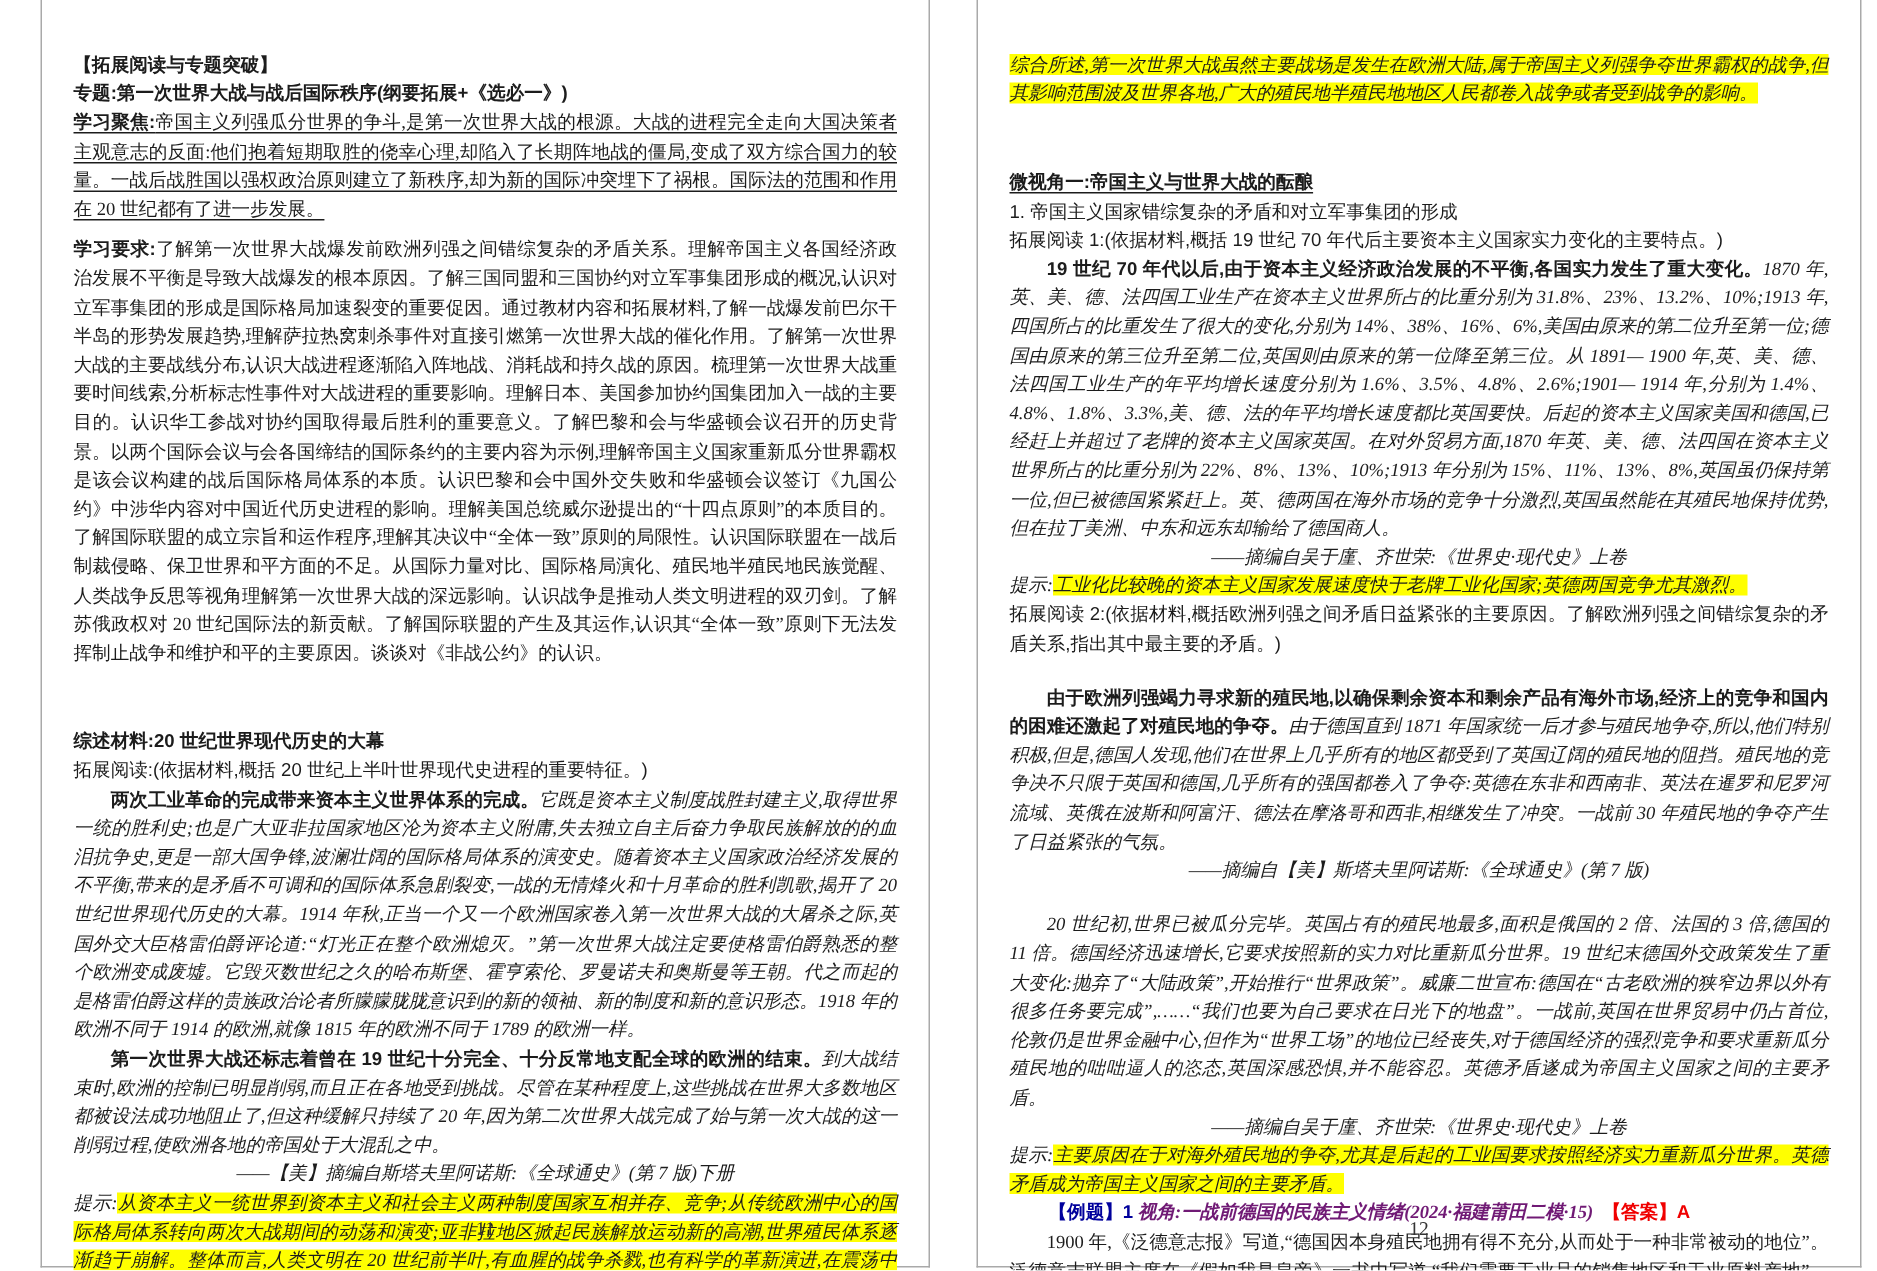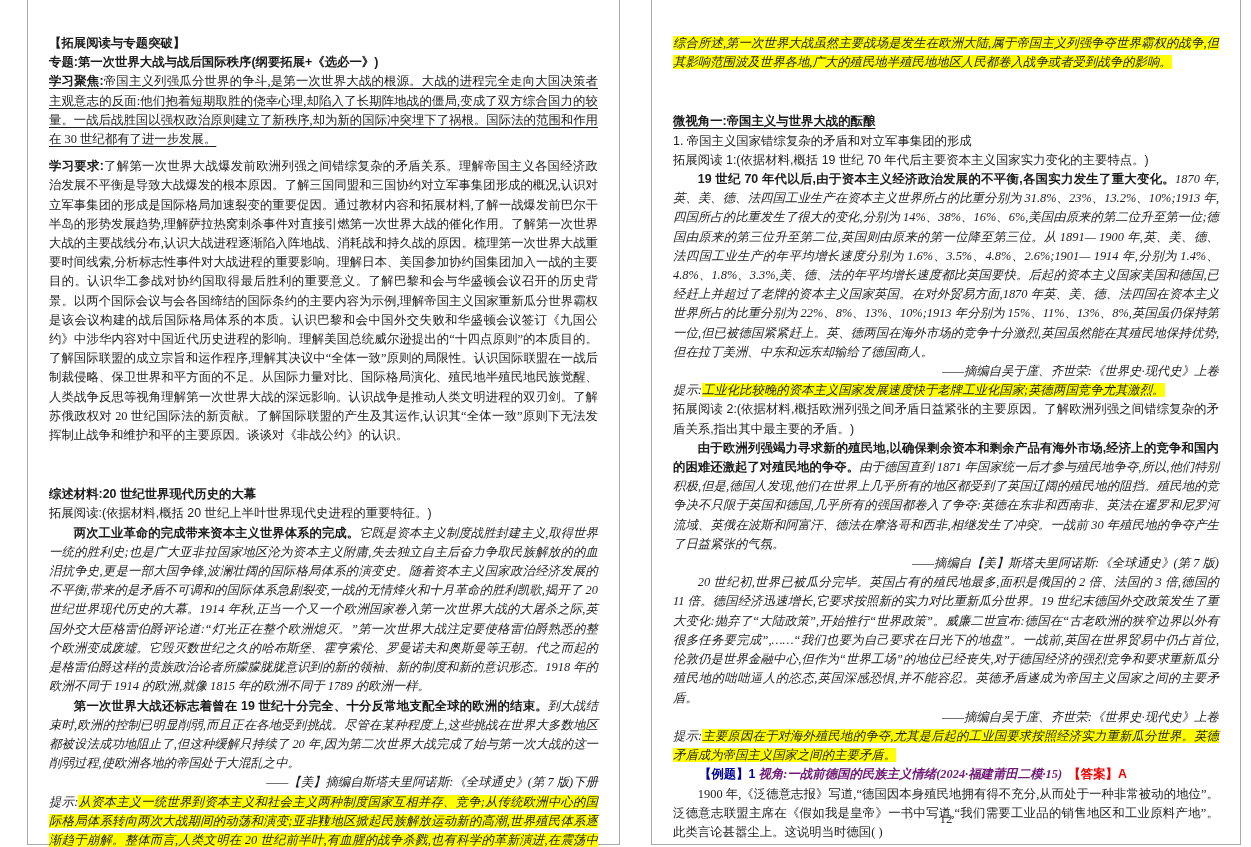--- a/index.html
+++ b/index.html
@@ -9,40 +9,40 @@
         border-left:1px solid #a9a9a9;border-right:1px solid #a9a9a9;border-bottom:1px solid #a9a9a9;
         padding:34px 21px 0 21px;font-size:12.4px;line-height:19.2px;text-align:justify;}
   .page-left{left:27px;width:593px;}
   .page-right{left:651px;width:590px;}
   .hei{font-family:"Liberation Sans","DejaVu Sans",sans-serif;}
   .b{font-weight:bold;}
   .kai{font-style:italic;}
   .u{text-decoration:underline;text-underline-offset:3px;}
   .hl{background:#ffff00;}
   .ind{text-indent:2em;}
-  .src{text-align:right;font-style:italic;}
+  .src{text-align:center;font-style:italic;}
   .gap-s{margin-top:8px;}
-  .gap-m{}
+  .gap-m{margin-top:17px;}
   .gap-l{margin-top:40px;}
   .blue-dark{color:#00009c;margin-left:26px;}
   .blue{color:#701a75;}
   .red{color:#f00000;}
   .pageno{position:absolute;bottom:16px;left:0;width:100%;text-align:center;
           font-size:13px;font-style:normal;color:#333;}
   p{margin:0;}
 </style>
 </head>
 <body>
 
 <div id="doc">
 
   <div class="page page-left">
     <p class="hei b">【拓展阅读与专题突破】</p>
     <p class="hei b">专题:第一次世界大战与战后国际秩序(纲要拓展+《选必一》)</p>
-    <p><span class="hei b u">学习聚焦:</span><span class="u">帝国主义列强瓜分世界的争斗,是第一次世界大战的根源。大战的进程完全走向大国决策者主观意志的反面:他们抱着短期取胜的侥幸心理,却陷入了长期阵地战的僵局,变成了双方综合国力的较量。一战后战胜国以强权政治原则建立了新秩序,却为新的国际冲突埋下了祸根。国际法的范围和作用在 30 世纪都有了进一步发展。</span></p>
+    <p><span class="hei b u">学习聚焦:</span><span class="u">帝国主义列强瓜分世界的争斗,是第一次世界大战的根源。大战的进程完全走向大国决策者主观意志的反面:他们抱着短期取胜的侥幸心理,却陷入了长期阵地战的僵局,变成了双方综合国力的较量。一战后战胜国以强权政治原则建立了新秩序,却为新的国际冲突埋下了祸根。国际法的范围和作用在 20 世纪都有了进一步发展。</span></p>
     <p class="gap-s"><span class="hei b">学习要求:</span><span>了解第一次世界大战爆发前欧洲列强之间错综复杂的矛盾关系。理解帝国主义各国经济政治发展不平衡是导致大战爆发的根本原因。了解三国同盟和三国协约对立军事集团形成的概况,认识对立军事集团的形成是国际格局加速裂变的重要促因。通过教材内容和拓展材料,了解一战爆发前巴尔干半岛的形势发展趋势,理解萨拉热窝刺杀事件对直接引燃第一次世界大战的催化作用。了解第一次世界大战的主要战线分布,认识大战进程逐渐陷入阵地战、消耗战和持久战的原因。梳理第一次世界大战重要时间线索,分析标志性事件对大战进程的重要影响。理解日本、美国参加协约国集团加入一战的主要目的。认识华工参战对协约国取得最后胜利的重要意义。了解巴黎和会与华盛顿会议召开的历史背景。以两个国际会议与会各国缔结的国际条约的主要内容为示例,理解帝国主义国家重新瓜分世界霸权是该会议构建的战后国际格局体系的本质。认识巴黎和会中国外交失败和华盛顿会议签订《九国公约》中涉华内容对中国近代历史进程的影响。理解美国总统威尔逊提出的“十四点原则”的本质目的。了解国际联盟的成立宗旨和运作程序,理解其决议中“全体一致”原则的局限性。认识国际联盟在一战后制裁侵略、保卫世界和平方面的不足。从国际力量对比、国际格局演化、殖民地半殖民地民族觉醒、人类战争反思等视角理解第一次世界大战的深远影响。认识战争是推动人类文明进程的双刃剑。了解苏俄政权对 20 世纪国际法的新贡献。了解国际联盟的产生及其运作,认识其“全体一致”原则下无法发挥制止战争和维护和平的主要原因。谈谈对《非战公约》的认识。</span></p>
 
     <p class="hei b gap-l">综述材料:20 世纪世界现代历史的大幕</p>
     <p class="hei">拓展阅读:(依据材料,概括 20 世纪上半叶世界现代史进程的重要特征。)</p>
     <p class="ind"><span class="hei b">两次工业革命的完成带来资本主义世界体系的完成。</span><span class="kai">它既是资本主义制度战胜封建主义,取得世界一统的胜利史;也是广大亚非拉国家地区沦为资本主义附庸,失去独立自主后奋力争取民族解放的的血泪抗争史,更是一部大国争锋,波澜壮阔的国际格局体系的演变史。随着资本主义国家政治经济发展的不平衡,带来的是矛盾不可调和的国际体系急剧裂变,一战的无情烽火和十月革命的胜利凯歌,揭开了 20 世纪世界现代历史的大幕。1914 年秋,正当一个又一个欧洲国家卷入第一次世界大战的大屠杀之际,英国外交大臣格雷伯爵评论道:“灯光正在整个欧洲熄灭。”第一次世界大战注定要使格雷伯爵熟悉的整个欧洲变成废墟。它毁灭数世纪之久的哈布斯堡、霍亨索伦、罗曼诺夫和奥斯曼等王朝。代之而起的是格雷伯爵这样的贵族政治论者所朦朦胧胧意识到的新的领袖、新的制度和新的意识形态。1918 年的欧洲不同于 1914 的欧洲,就像 1815 年的欧洲不同于 1789 的欧洲一样。</span></p>
     <p class="ind"><span class="hei b">第一次世界大战还标志着曾在 19 世纪十分完全、十分反常地支配全球的欧洲的结束。</span><span class="kai">到大战结束时,欧洲的控制已明显削弱,而且正在各地受到挑战。尽管在某种程度上,这些挑战在世界大多数地区都被设法成功地阻止了,但这种缓解只持续了 20 年,因为第二次世界大战完成了始与第一次大战的这一削弱过程,使欧洲各地的帝国处于大混乱之中。</span></p>
     <p class="src">——【美】摘编自斯塔夫里阿诺斯:《全球通史》(第 7 版)下册</p>
     <p><span class="kai">提示:</span><span class="kai hl">从资本主义一统世界到资本主义和社会主义两种制度国家互相并存、竞争;从传统欧洲中心的国际格局体系转向两次大战期间的动荡和演变;亚非拉地区掀起民族解放运动新的高潮,世界殖民体系逐渐趋于崩解。整体而言,人类文明在 20 世纪前半叶,有血腥的战争杀戮,也有科学的革新演进,在震荡中不断前行。</span></p>
 
     <div class="pageno">11</div>

